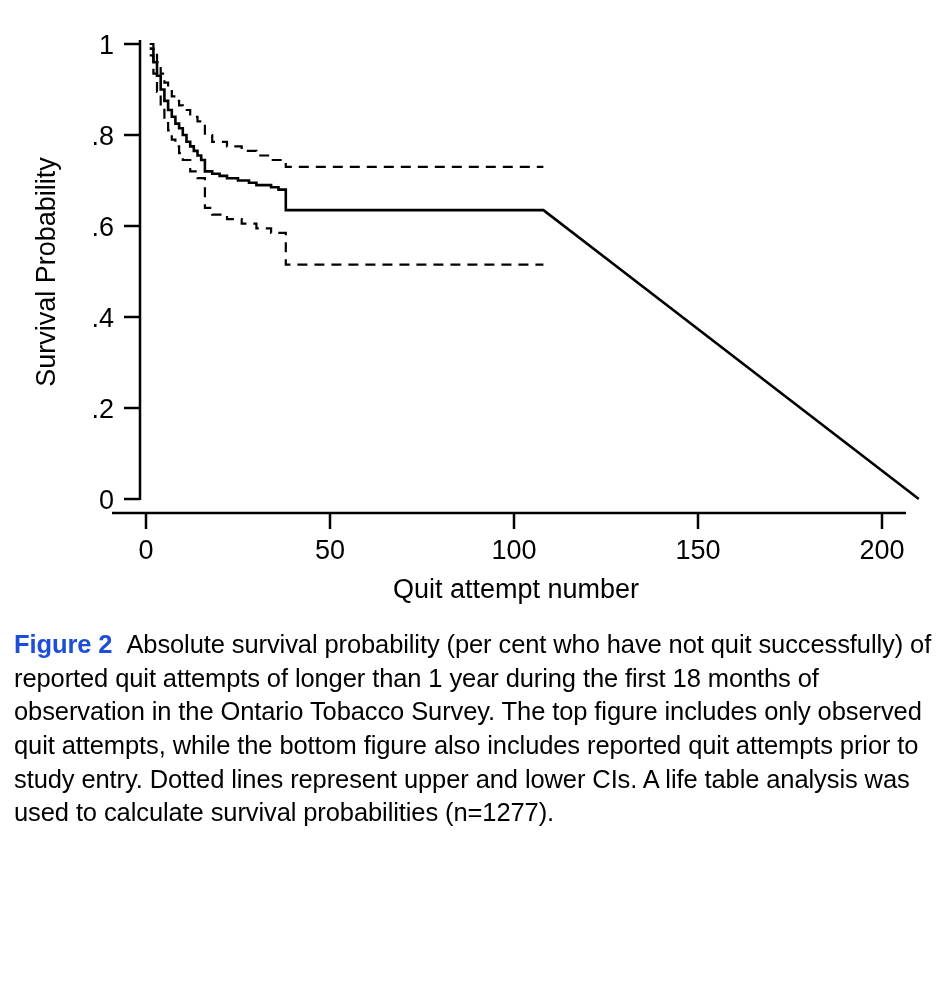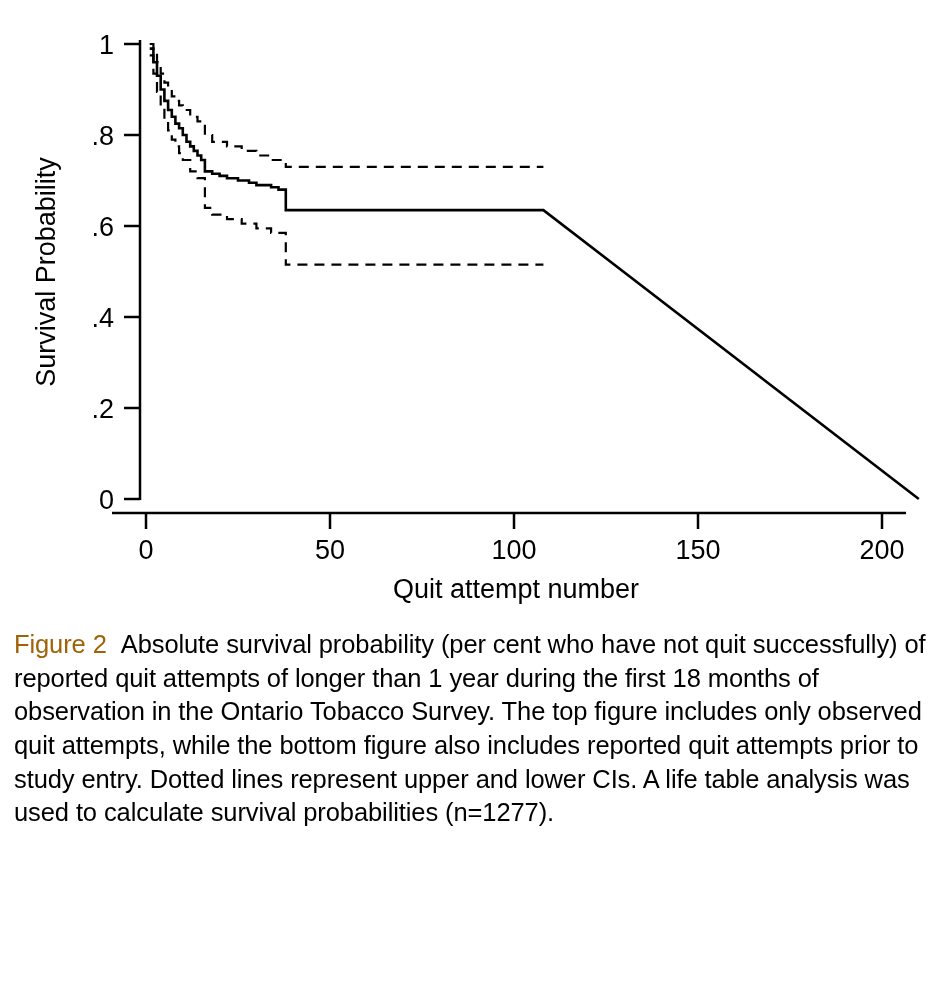--- a/index.html
+++ b/index.html
@@ -32,22 +32,22 @@
     position: absolute;
     left: 14px;
     top: 628px;
     width: 920px;
     font-size: 25.5px;
     line-height: 1.32;
     letter-spacing: -0.1px;
     color: #000000;
   }
   .caption-label {
-    color: #a16207;
-    font-weight: normal;
+    color: #1d4ed8;
+    font-weight: bold;
   }
   .caption-gap {
     display: inline-block;
     width: 14px;
   }
   .axis-text {
     font-family: "Liberation Sans", sans-serif;
   }
 </style>
 </head>

